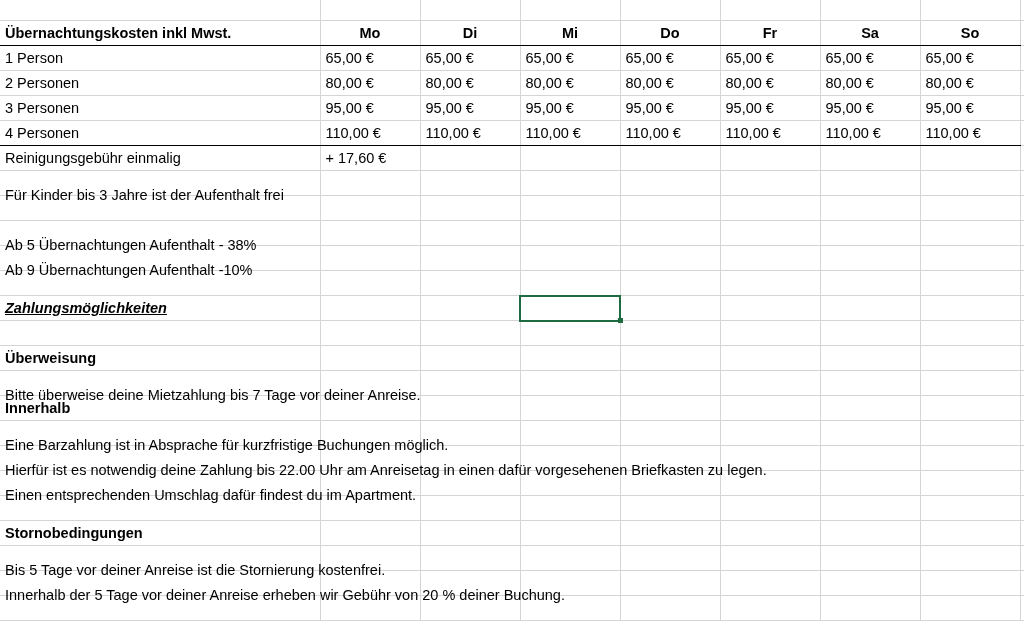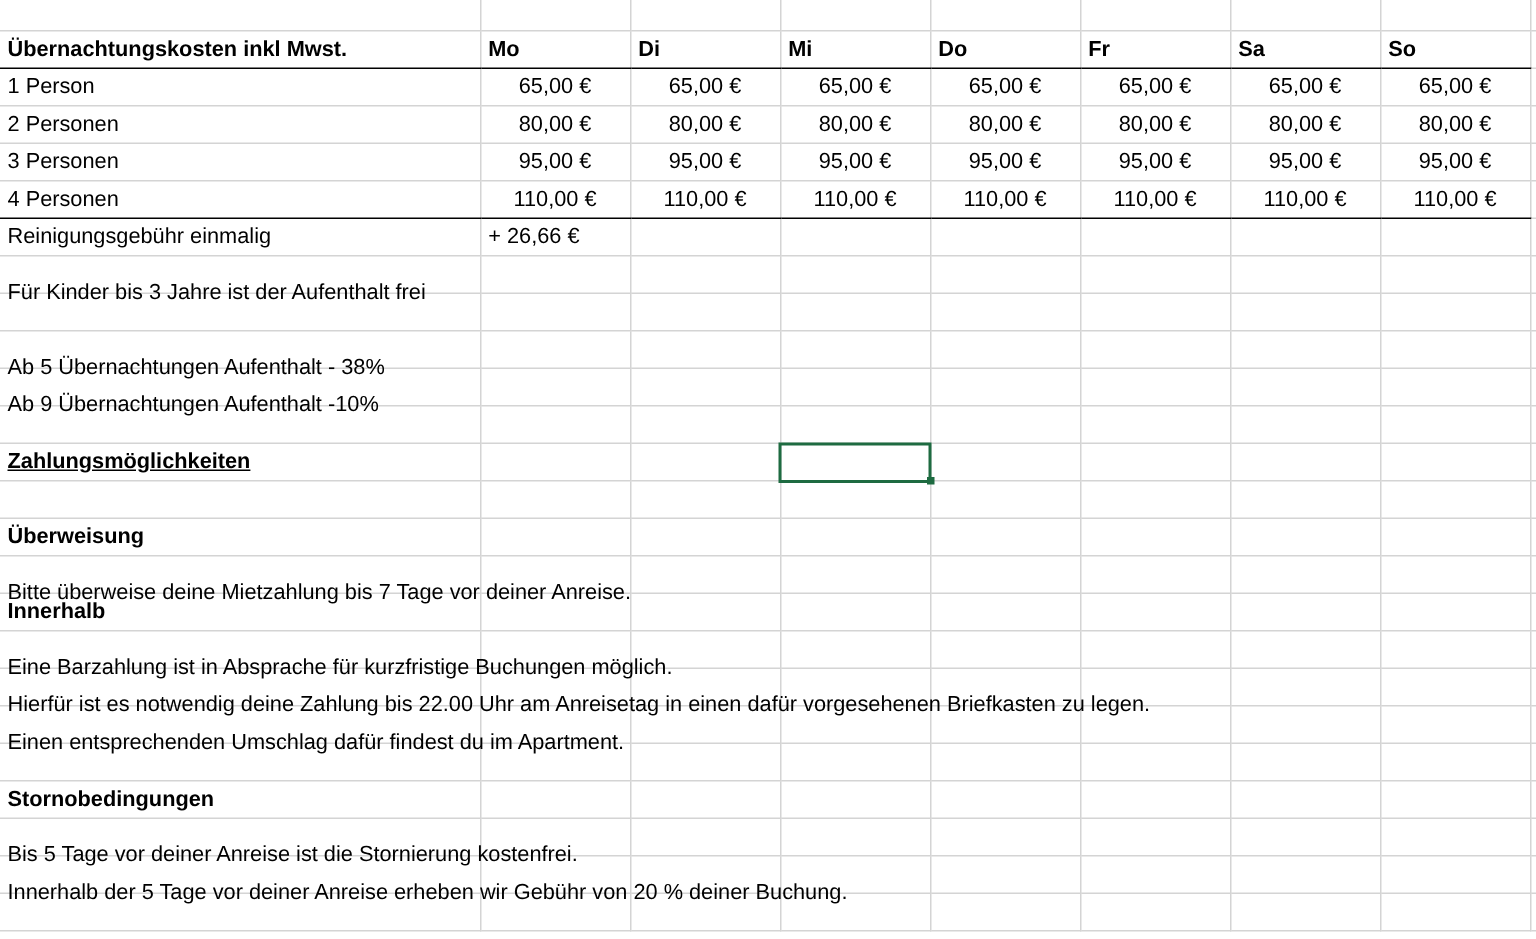--- a/index.html
+++ b/index.html
@@ -42,23 +42,23 @@
   col.c1 { width: 100px; }
   col.c2 { width: 100px; }
   col.c3 { width: 100px; }
   col.c4 { width: 100px; }
   col.c5 { width: 100px; }
   col.c6 { width: 100px; }
   col.c7 { width: 100px; }
   col.c8 { width: 4px; }
 
   .bold { font-weight: bold; }
-  .center { }
-  .right { text-align: center; }
-  .underline { text-decoration: underline; }
+  .center { text-align: center; }
+  .right { text-align: left; }
+  .underline { text-decoration: underline; font-style: italic; }
   .tb-bottom { border-bottom: 1px solid #000000 !important; }
 
   
   .spill {
     position: relative;
     z-index: 2;
   }
   .spill span {
     position: absolute;
     left: 5px;
@@ -168,21 +168,21 @@
       <td class="right tb-bottom">110,00 €</td>
       <td class="right tb-bottom">110,00 €</td>
       <td class="right tb-bottom">110,00 €</td>
       <td class="right tb-bottom">110,00 €</td>
       <td class="right tb-bottom">110,00 €</td>
       <td></td>
     </tr>
 
     <tr>
       <td>Reinigungsgebühr einmalig</td>
-      <td>+ 26,66 €</td>
+      <td>+ 17,60 €</td>
       <td></td>
       <td></td>
       <td></td>
       <td></td>
       <td></td>
       <td></td>
       <td></td>
     </tr>
 
     <tr>

